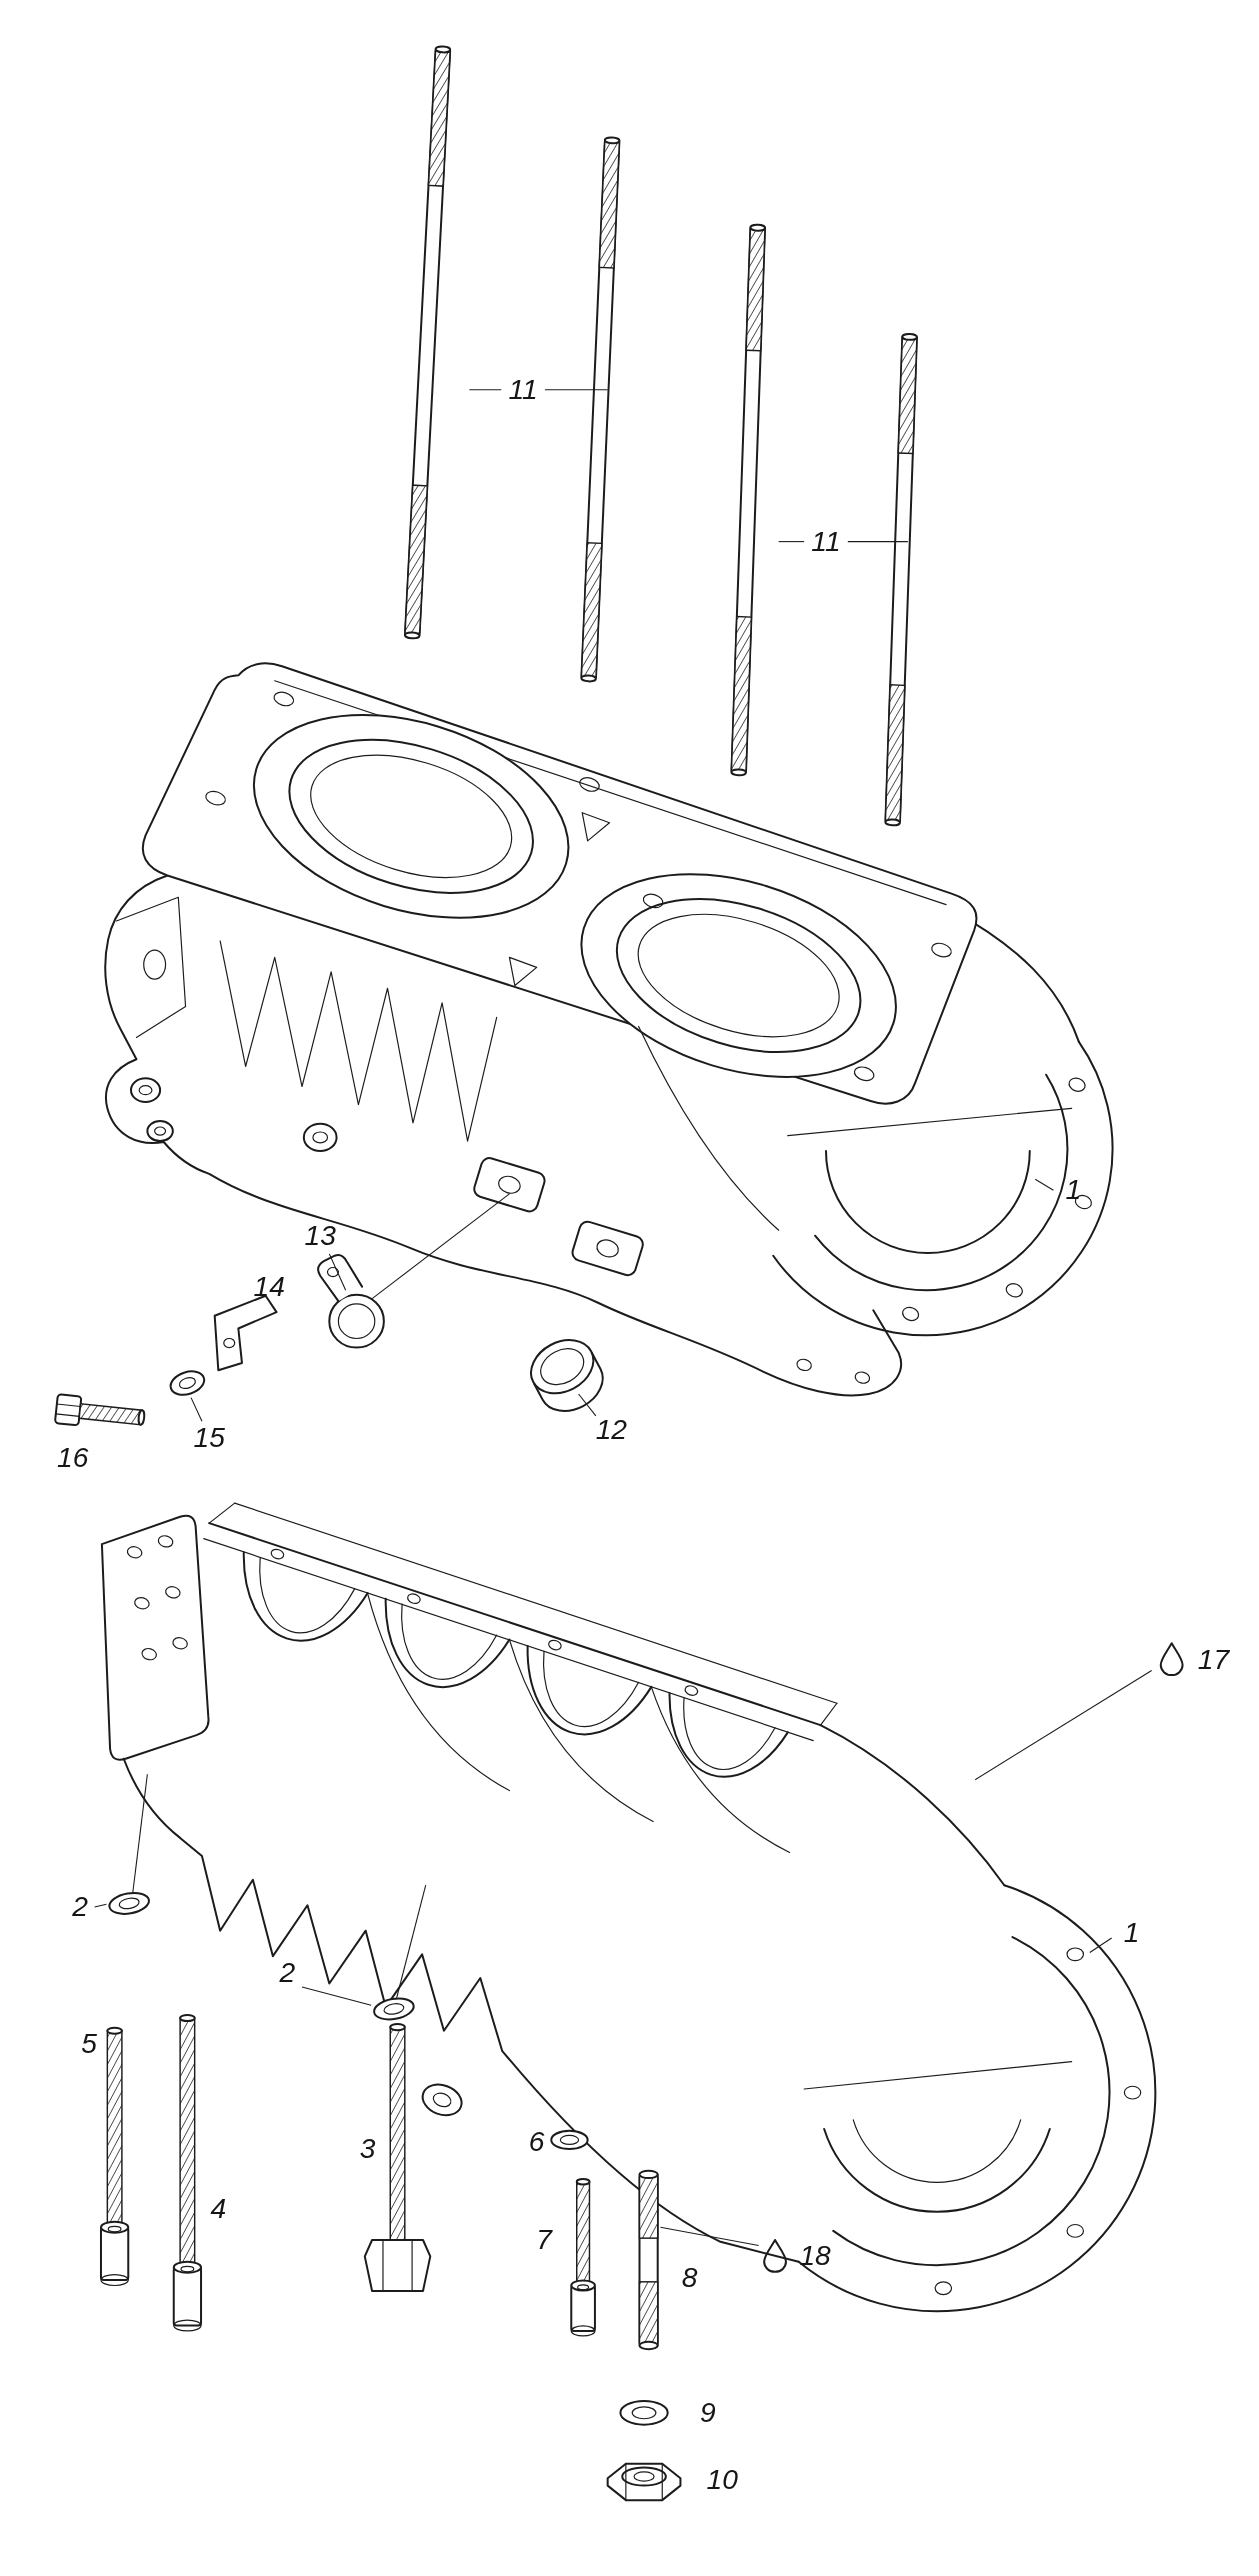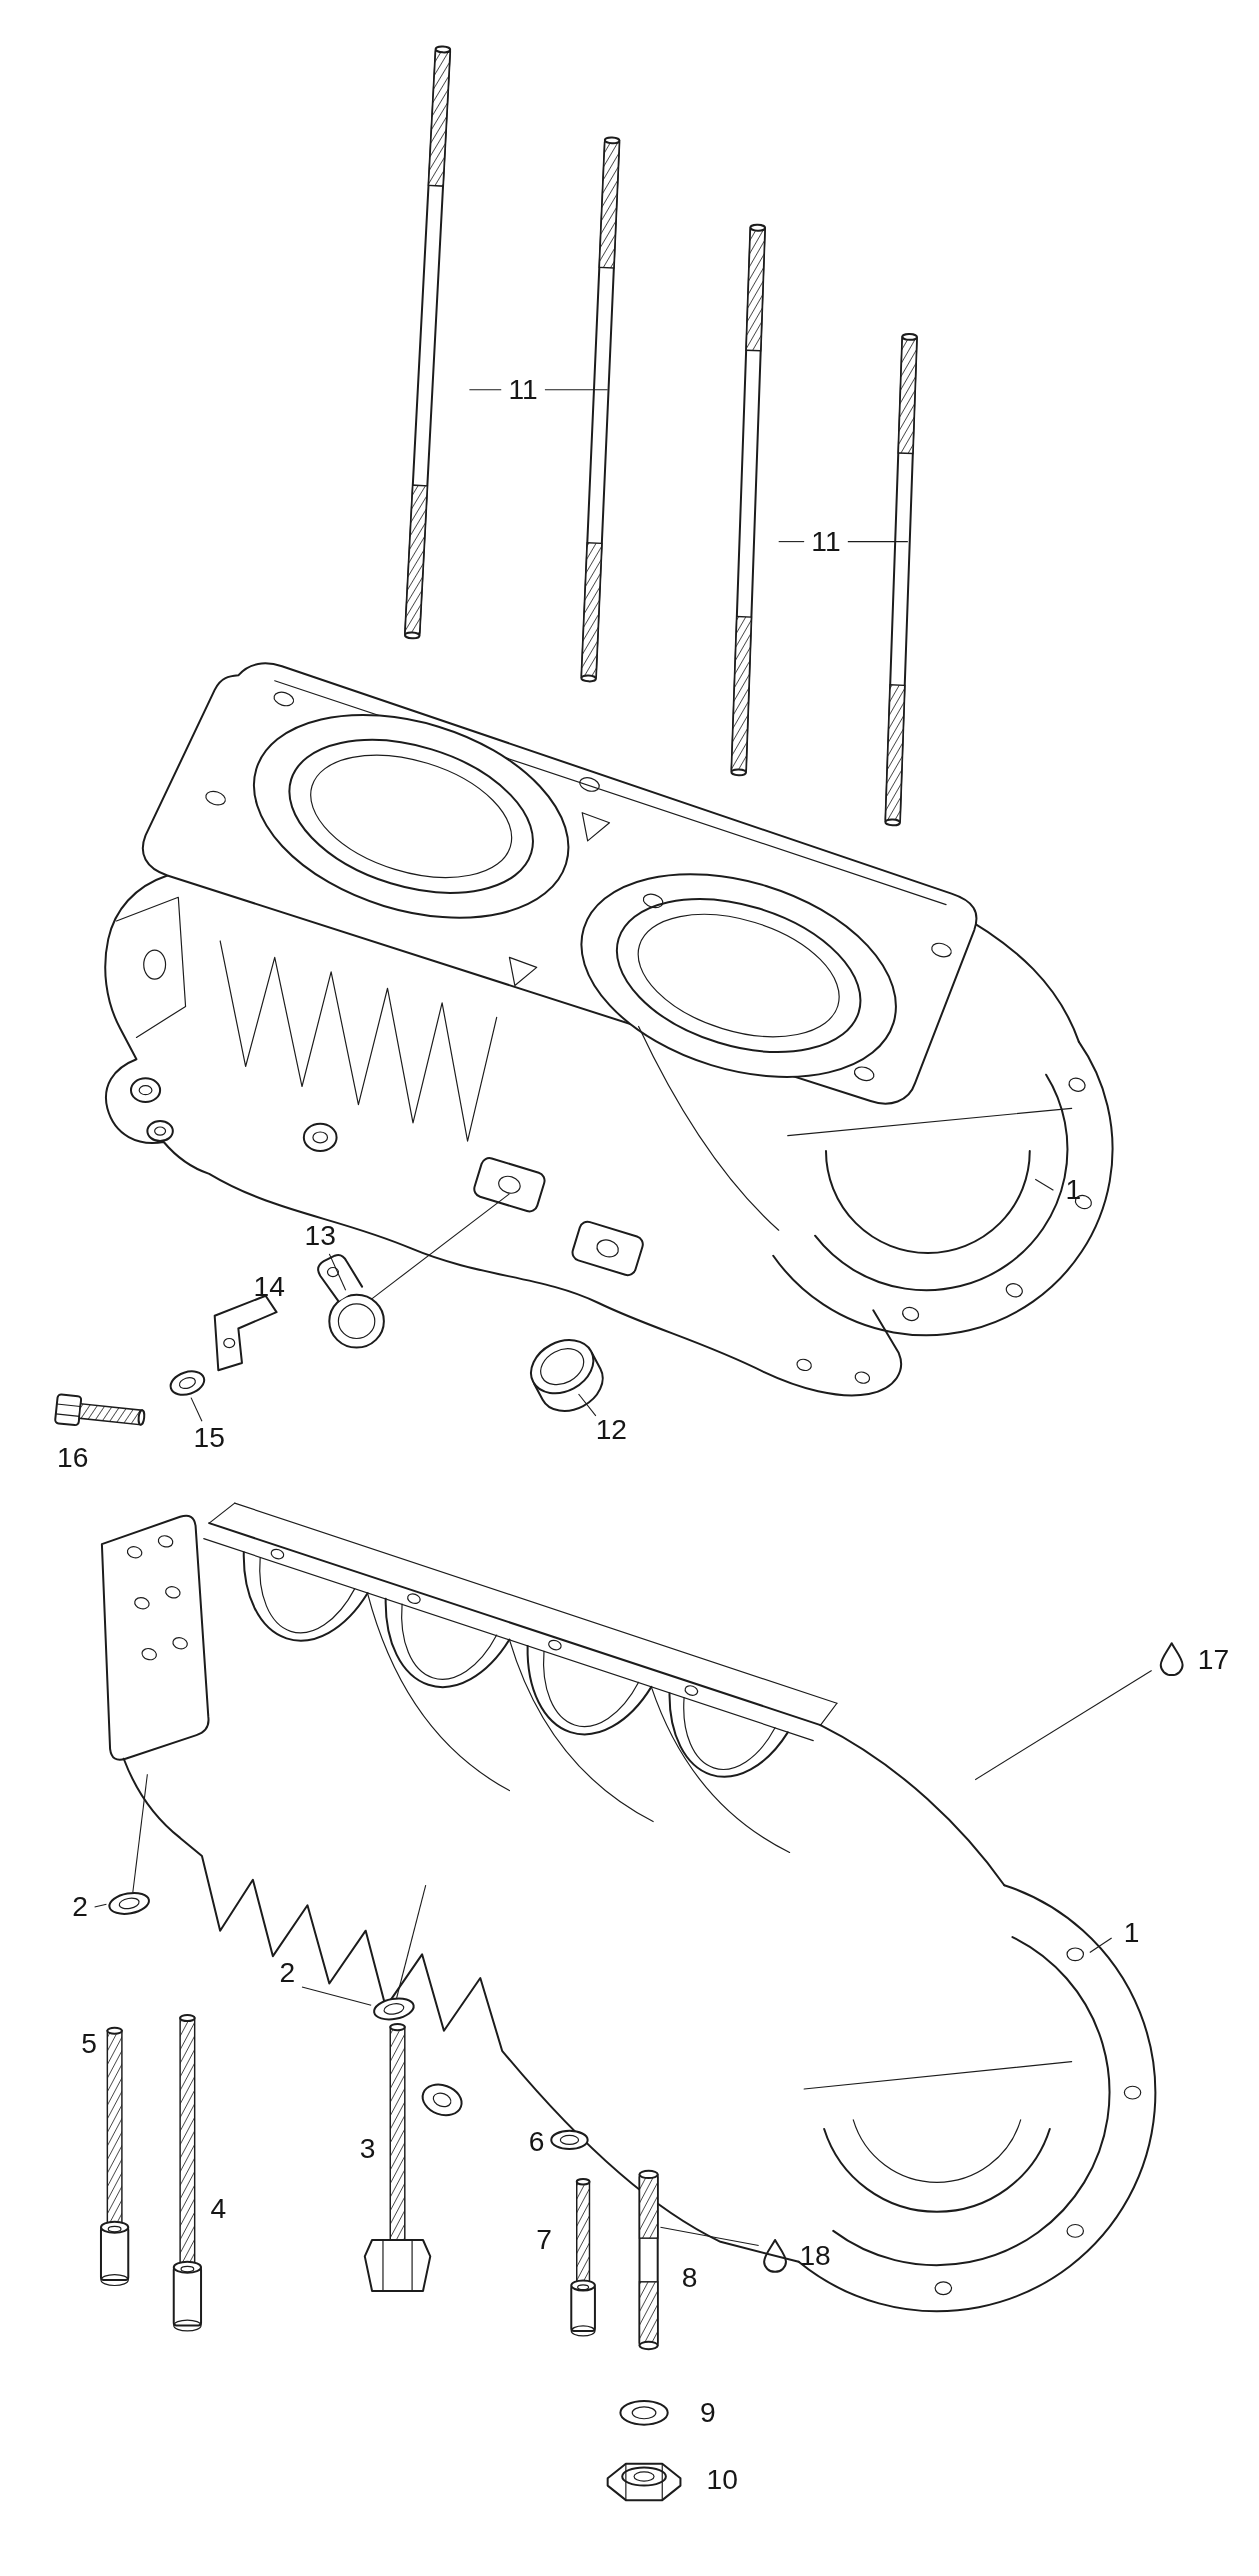--- a/index.html
+++ b/index.html
@@ -1,16 +1,16 @@
 <!DOCTYPE html>
 <html style="font-size:14.6px"><head>
 <meta charset="utf-8">
 <style>
   html,body{margin:0;padding:0;background:#ffffff;}
-  .page{position:relative;width:1259px;height:2576px;background:#ffffff;overflow:hidden;}
+  .page{position:relative;width:1259px;height:2576px;background:#ffffff;overflow:hidden;font-style:italic;}
   svg{position:absolute;left:0;top:0;}
   .o{fill:none;stroke:#1c1c1c;stroke-width:2.2;stroke-linejoin:round;stroke-linecap:round;}
   .w{fill:#ffffff;stroke:#1c1c1c;stroke-width:2.2;stroke-linejoin:round;stroke-linecap:round;}
   .d{fill:none;stroke:#1c1c1c;stroke-width:1.3;stroke-linejoin:round;stroke-linecap:round;}
   .lead{fill:none;stroke:#1c1c1c;stroke-width:1.2;}
   text.lbl{font-family:"Liberation Sans",sans-serif;font-size:31px;fill:#161616;text-anchor:middle;}
 </style>
 </head>
 <body>
 

